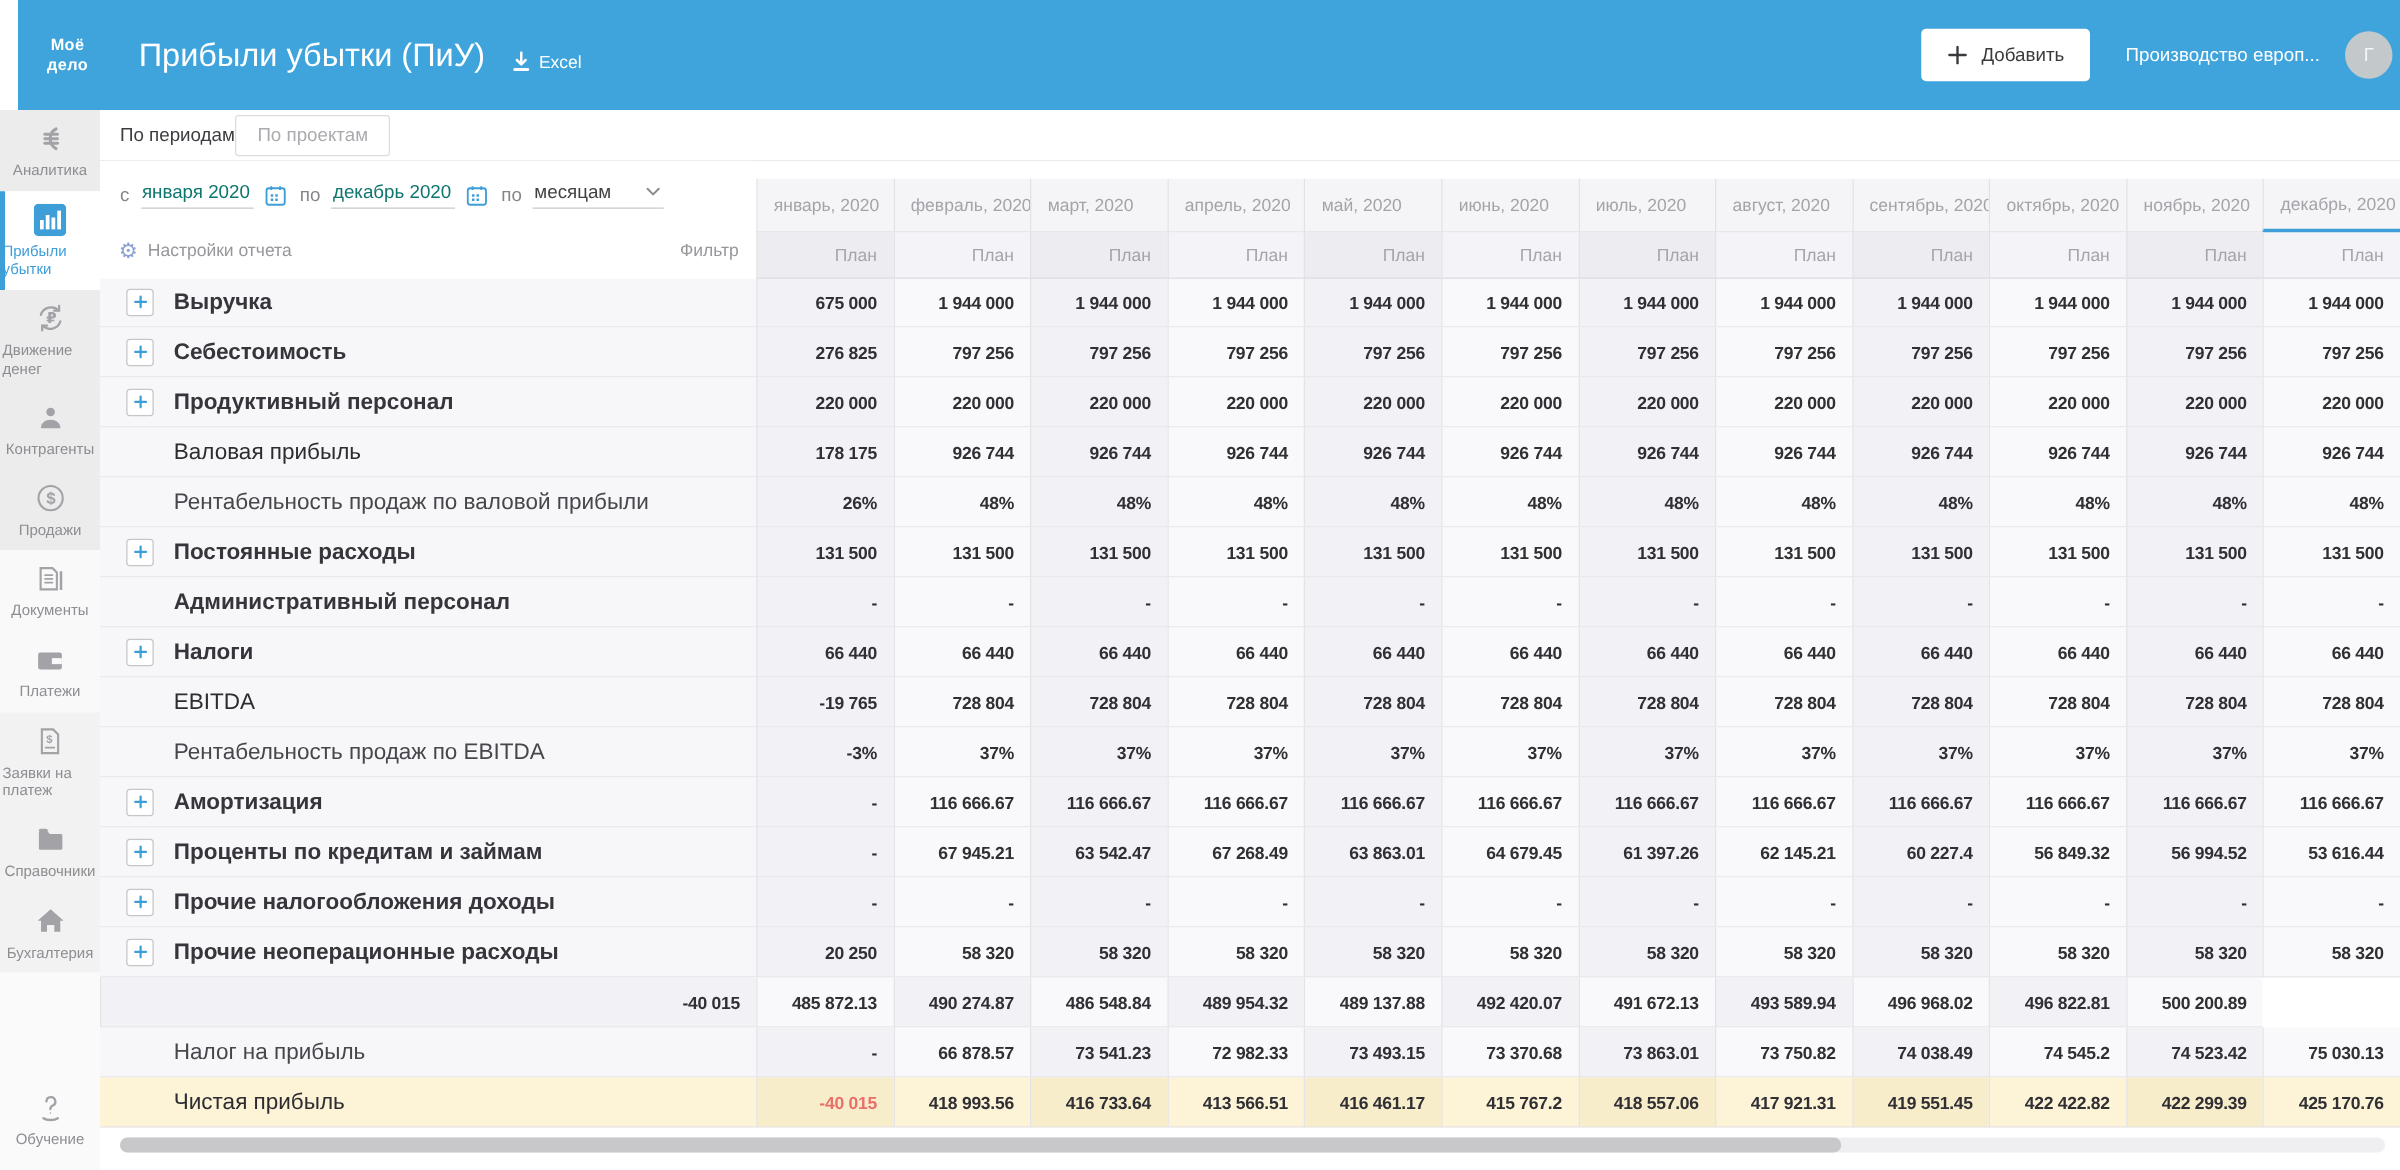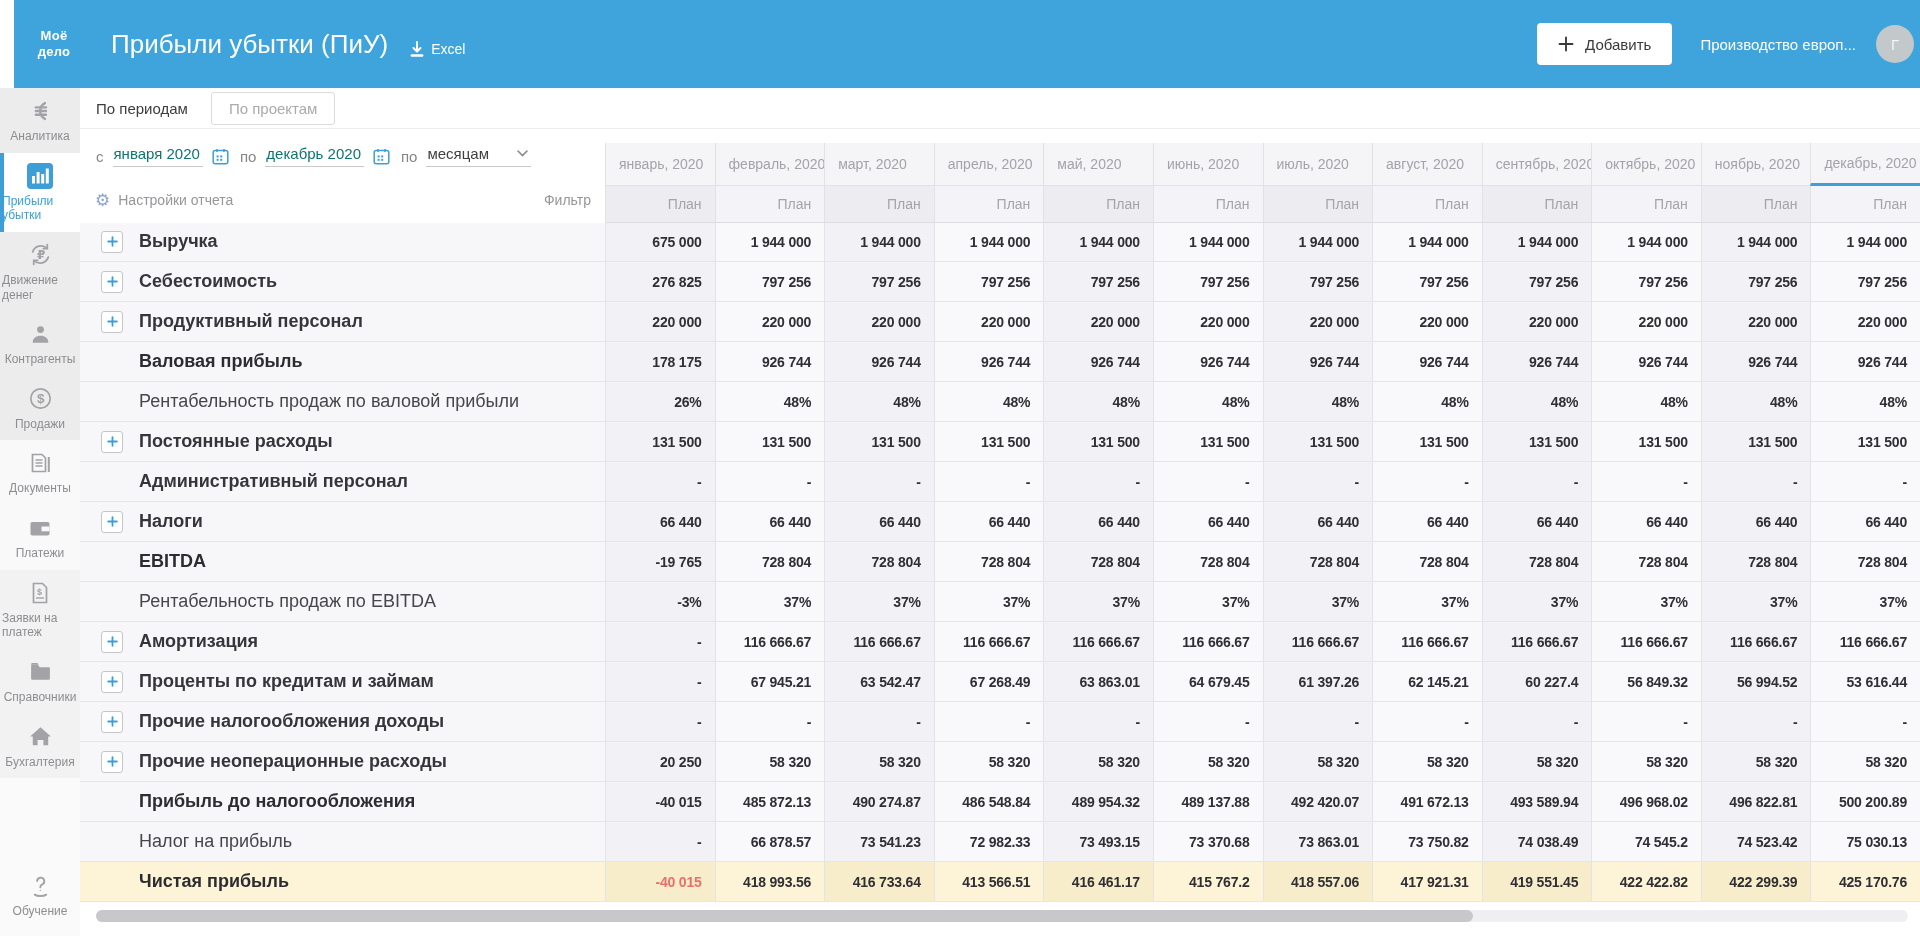--- a/index.html
+++ b/index.html
@@ -33,21 +33,21 @@
     color:#8d8d92;font-size:12px;text-align:left;line-height:1.22;width:80px}
   .side-item .sicon{color:#a2a2a7;height:26px;display:flex;align-items:center;justify-content:center}
   .side-item.g-gray,.side-item.g-gray2{background:#ececed}
   .side-item.g-light{background:#f9f9fa}
   .side-item.g-light2{background:#f2f2f3}
   .side-item.active{background:#fff;box-shadow:inset 4px 0 0 var(--accent);color:var(--accent)}
   .side-item.active .sicon{color:var(--accent)}
   .side-item.bottom{margin-top:auto;margin-bottom:8px;background:#fafafb}
   
   .content{margin-left:80px;padding-top:88px;width:1840px}
-  .tabs-row{height:40px;display:flex;align-items:center;padding-left:16px;gap:23px}
+  .tabs-row{height:40px;display:flex;align-items:center;padding-left:16px;gap:0}
   .tab{font-size:15px;color:#3c3c41;cursor:pointer;white-space:nowrap}
   .tab.boxed{border:1px solid #dcdcdf;border-radius:3px;padding:7px 17px;color:#aaaaaf;background:#fff}
   
   .grid-header{position:relative;height:94px;border-top:1px solid #ededf0}
   .left-head{position:absolute;left:0;top:0;width:525px;height:94px;background:#fff}
   .dates-row{height:48px;display:flex;align-items:center;padding:6px 0 0 16px;gap:9px;font-size:15px;white-space:nowrap}
   .flabel{color:#85858a}
   .fvalue{color:#0f766e;border-bottom:1px solid #c9c9cd;padding:0 3px 4px 1px;cursor:pointer}
   .cal{margin:0 2px 0 0;display:flex;align-items:center;cursor:pointer}
   .select-value{color:#404040;border-bottom:1px solid #c9c9cd;padding:0 3px 4px 1px;display:flex;align-items:center;gap:28px;cursor:pointer}
@@ -66,21 +66,21 @@
     display:flex;align-items:center;justify-content:flex-end;padding-right:13px}
   .pcell.col0{background:#ececf1}.pcell.col1{background:#f4f4f8}
   
   .trow{display:grid;grid-template-columns:525px repeat(12,1fr);height:40px}
   .lcell{display:flex;align-items:center;padding-left:21px;background:#f7f7f9;border-bottom:1px solid #e6e6ea}
   .lcell.noexp{padding-left:59px}
   .expand{width:22px;height:22px;border:1px solid #c5c5ca;border-radius:3px;background:#fff;display:flex;align-items:center;
     justify-content:center;margin-right:16px;cursor:pointer;flex-shrink:0}
   .lbl{font-size:18px;white-space:nowrap;overflow:hidden}
   .trow.item .lbl{font-weight:700;color:#35353b}
-  .trow.total .lbl{font-weight:700;color:#2c2c31}
+  .trow.total .lbl{font-weight:400;color:#2c2c31}
   .trow.plain .lbl{font-weight:400;color:#46464c}
   .vcell{display:flex;align-items:center;justify-content:flex-end;padding-right:13px;border-left:1px solid #e4e4e8;
     border-bottom:1px solid #e6e6ea;font-size:14px;font-weight:700;color:#2f2f34;letter-spacing:-0.2px;white-space:nowrap}
   .vcell.col0{background:#f1f1f6}.vcell.col1{background:#f9f9fc}
   .trow.highlight .lcell{background:var(--hl)}
   .trow.highlight .vcell.col1{background:var(--hl)}
   .trow.highlight .vcell.col0{background:#f8edca}
   .vcell.neg{color:var(--red)}
   
   .hscroll{margin:8px 12px 0 16px;height:12px;background:#efeff1;border-radius:6px;position:relative;cursor:pointer}
@@ -603,23 +603,20 @@
         <div class="vcell col0">58 320</div>
         <div class="vcell col1">58 320</div>
         <div class="vcell col0">58 320</div>
         <div class="vcell col1">58 320</div>
         <div class="vcell col0">58 320</div>
         <div class="vcell col1">58 320</div>
         <div class="vcell col0">58 320</div>
         <div class="vcell col1">58 320</div>
       </div>
       <div class="trow total">
-        <div class="lcell noexp">
-          <span class="lbl">Прибыль до налогообложения</span>
-        </div>
         <div class="vcell col0">-40 015</div>
         <div class="vcell col1">485 872.13</div>
         <div class="vcell col0">490 274.87</div>
         <div class="vcell col1">486 548.84</div>
         <div class="vcell col0">489 954.32</div>
         <div class="vcell col1">489 137.88</div>
         <div class="vcell col0">492 420.07</div>
         <div class="vcell col1">491 672.13</div>
         <div class="vcell col0">493 589.94</div>
         <div class="vcell col1">496 968.02</div>

